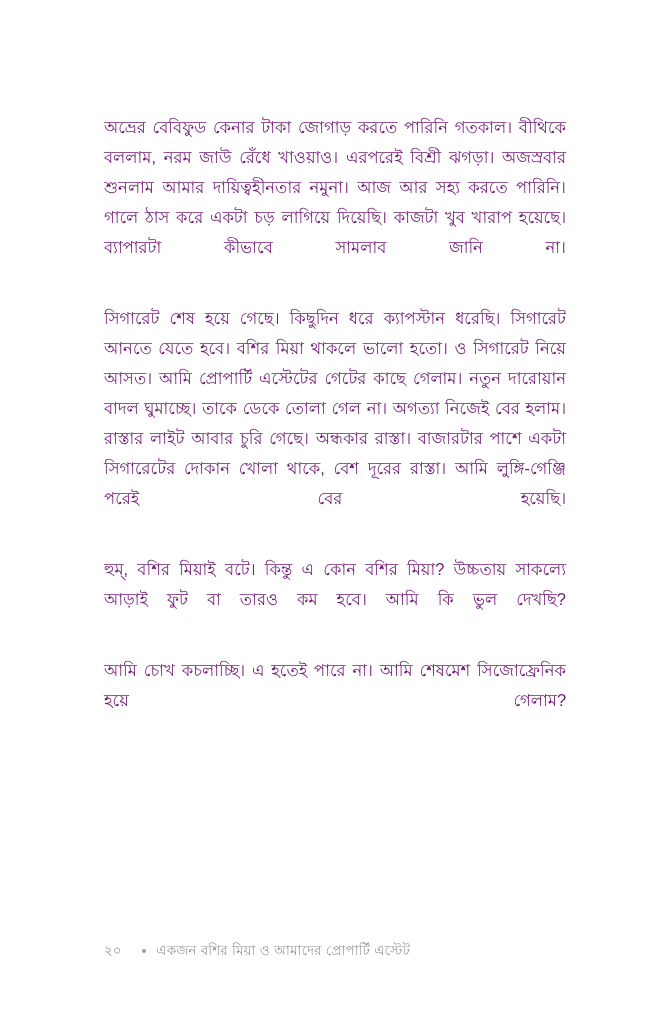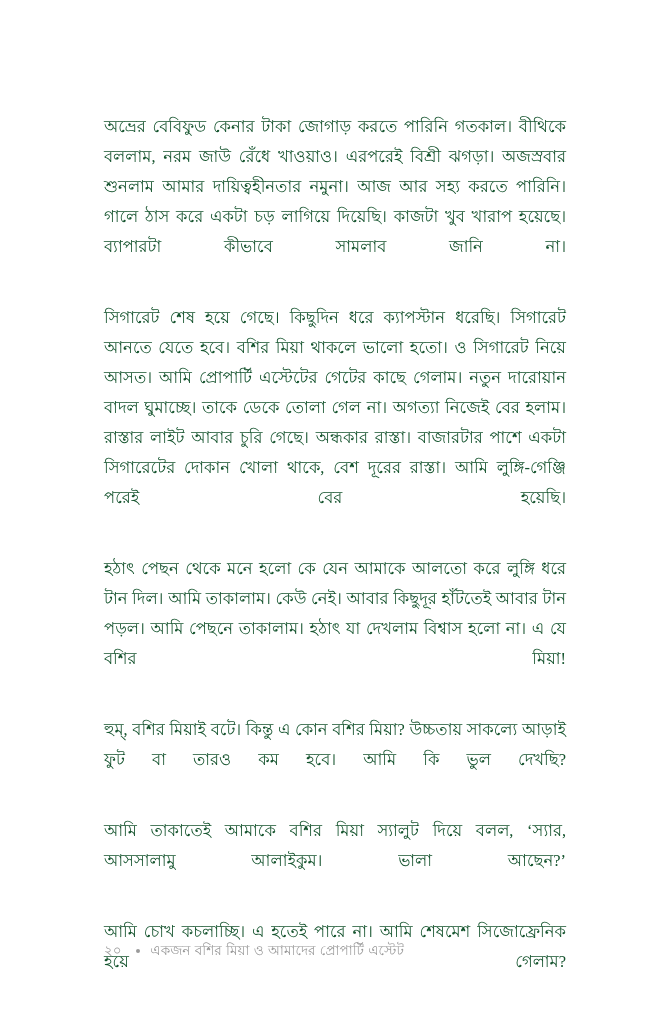--- a/index.html
+++ b/index.html
@@ -20,24 +20,24 @@
 
   .text-column {
     position: absolute;
     left: 104px;
     top: 112px;
     width: 462px;
   }
 
   .para {
     margin: 0 0 11px 0;
-    font-family: Liberation Serif, serif;
+    font-family: Liberation Sans, sans-serif;
     font-size: 16.4px;
     line-height: 30px;
-    color: #14532d;
+    color: #701a75;
     text-align: justify;
     text-justify: inter-word;
     word-spacing: 0.2px;
     letter-spacing: 0px;
     -webkit-font-smoothing: antialiased;
   }
 
   
   .para:after {
     content: "";
@@ -52,21 +52,21 @@
     left: 104px;
     top: 940px;
     width: 462px;
     font-family: "DejaVu Sans", "Liberation Sans", sans-serif;
     font-size: 13.6px;
     line-height: 20px;
     color: #9a9a9a;
     white-space: nowrap;
   }
 
-  .footer .pg-num { margin-right: 6px; }
+  .footer .pg-num { margin-right: 12px; }
 
   .footer .dot {
     display: inline-block;
     margin: 0 6px 0 4px;
     vertical-align: middle;
     width: 4px;
     height: 4px;
     border-radius: 50%;
     background: #9a9a9a;
   }
@@ -75,25 +75,23 @@
 <body>
 
 <div class="page">
 
   <div class="text-column">
 
     <p class="para">অভ্রের বেবিফুড কেনার টাকা জোগাড় করতে পারিনি গতকাল। বীথিকে বললাম, নরম জাউ রেঁধে খাওয়াও। এরপরেই বিশ্রী ঝগড়া। অজস্রবার শুনলাম আমার দায়িত্বহীনতার নমুনা। আজ আর সহ্য করতে পারিনি। গালে ঠাস করে একটা চড় লাগিয়ে দিয়েছি। কাজটা খুব খারাপ হয়েছে। ব্যাপারটা কীভাবে সামলাব জানি না।</p>
 
     <p class="para">সিগারেট শেষ হয়ে গেছে। কিছুদিন ধরে ক্যাপস্টান ধরেছি। সিগারেট আনতে যেতে হবে। বশির মিয়া থাকলে ভালো হতো। ও সিগারেট নিয়ে আসত। আমি প্রোপার্টি এস্টেটের গেটের কাছে গেলাম। নতুন দারোয়ান বাদল ঘুমাচ্ছে। তাকে ডেকে তোলা গেল না। অগত্যা নিজেই বের হলাম। রাস্তার লাইট আবার চুরি গেছে। অন্ধকার রাস্তা। বাজারটার পাশে একটা সিগারেটের দোকান খোলা থাকে, বেশ দূরের রাস্তা। আমি লুঙ্গি-গেঞ্জি পরেই বের হয়েছি।</p>
 
-    <p class="para">হঠাৎ পেছন থেকে মনে হলো কে যেন আমাকে আলতো করে লুঙ্গি ধরে টান দিল। আমি তাকালাম। কেউ নেই। আবার কিছুদূর হাঁটতেই আবার টান পড়ল। আমি পেছনে তাকালাম। হঠাৎ যা দেখলাম বিশ্বাস হলো না। এ যে বশির মিয়া!</p>
 
     <p class="para">হুম্, বশির মিয়াই বটে। কিন্তু এ কোন বশির মিয়া? উচ্চতায় সাকল্যে আড়াই ফুট বা তারও কম হবে। আমি কি ভুল দেখছি?</p>
 
-    <p class="para">আমি তাকাতেই আমাকে বশির মিয়া স্যালুট দিয়ে বলল, ‘স্যার, আসসালামু আলাইকুম। ভালা আছেন?’</p>
 
 
 
     <p class="para">আমি চোখ কচলাচ্ছি। এ হতেই পারে না। আমি শেষমেশ সিজোফ্রেনিক হয়ে গেলাম?</p>
 
   </div>
 
   <div class="footer">
     <span class="pg-num">২০</span>
     <span class="dot"></span>

